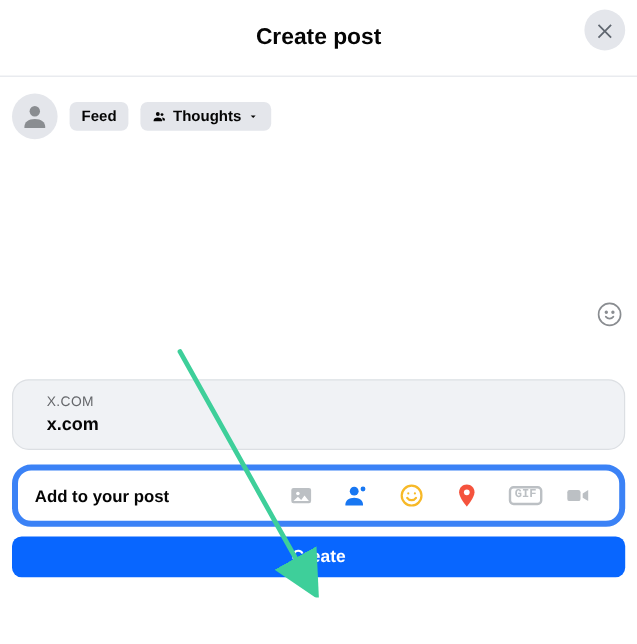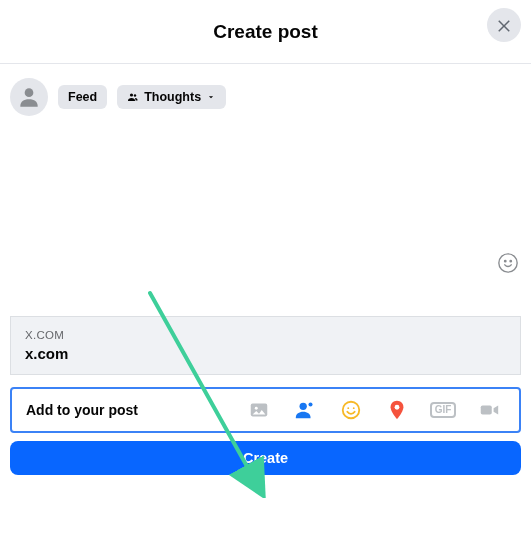--- a/index.html
+++ b/index.html
@@ -85,56 +85,56 @@
       right: 12px;
       bottom: -2px;
       cursor: pointer;
     }
     .emoji-toggle svg { width: 22px; height: 22px; stroke: #8a8d91; fill: none; stroke-width: 1.5; }
 
     .link-card {
       margin: 40px 10px 12px 10px;
       background: #f0f2f5;
       border: 1px solid #dcdfe3;
-      border-radius: 0;
-      padding: 12px 14px;
+      border-radius: 14px;
+      padding: 12px 28px;
     }
     .link-host {
       font-size: 11.5px;
       color: #65676b;
       text-transform: uppercase;
       letter-spacing: 0.3px;
       margin-bottom: 4px;
     }
     .link-title {
       font-size: 15px;
       font-weight: 600;
       color: #050505;
     }
 
     .add-row {
       margin: 8px 10px;
-      border: 2px solid #3b82f6;
-      border-radius: 4px;
+      border: 5px solid #3b82f6;
+      border-radius: 16px;
       padding: 10px 14px;
       display: flex;
       align-items: center;
       justify-content: space-between;
     }
     .add-label {
       font-size: 14px;
       font-weight: 600;
       color: #050505;
     }
     .add-icons {
       display: flex;
       align-items: center;
       gap: 14px;
     }
-    .add-icons .ic { width: 32px; height: 22px; display:flex; align-items:center; justify-content:center; cursor:pointer; }
+    .add-icons .ic { width: 32px; height: 22px; display:flex; align-items:center; justify-content:flex-start; cursor:pointer;font-family:Liberation Mono, monospace; }
     .gif-badge {
       font-size: 10px;
       font-weight: 700;
       color: #bcc0c4;
       border: 2px solid #bcc0c4;
       border-radius: 4px;
       padding: 1px 3px;
       line-height: 1;
     }
 

